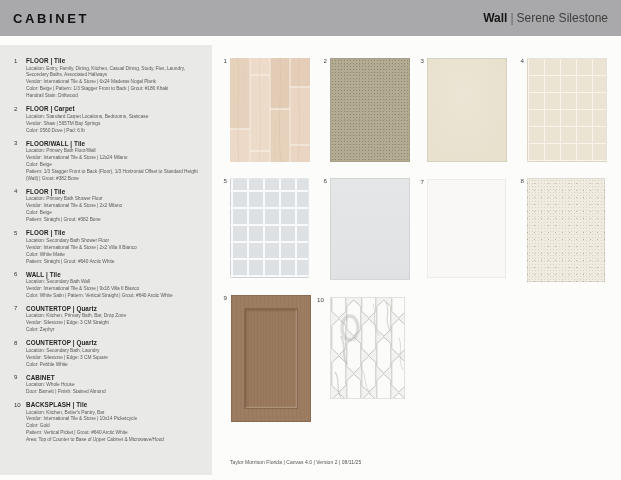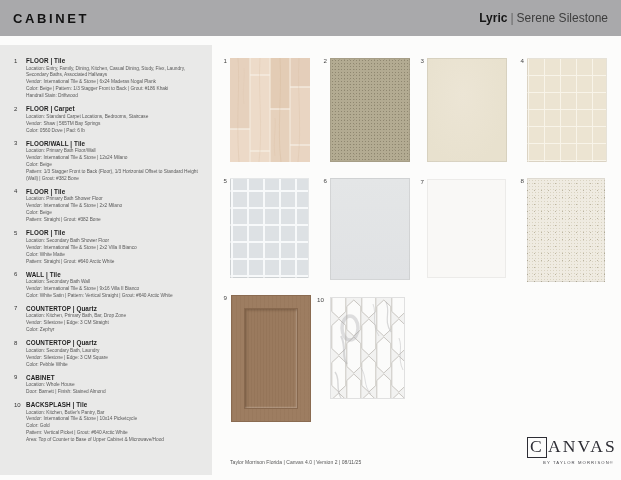--- a/index.html
+++ b/index.html
@@ -179,21 +179,21 @@
   }
 </style>
 </head>
 <body>
 
 <div class="page">
 
   <div class="header">
     <div class="brand">CABINET</div>
     <div class="collection">
-      <span class="cname">Lyric</span><span class="divider">|</span><span>Serene Silestone</span>
+      <span class="cname">Wall</span><span class="divider">|</span><span>Serene Silestone</span>
     </div>
   </div>
 
   <div class="left-panel">
 
     <div class="mat-item">
       <div class="mat-num">1</div>
       <div class="mat-body">
         <div class="mat-title">FLOOR | Tile</div>
         <div class="mat-line">Location: Entry, Family, Dining, Kitchen, Casual Dining, Study, Flex, Laundry, Secondary Baths, Associated Hallways</div>
@@ -386,18 +386,14 @@
       <path d="M55,4 C60,14 52,22 60,34" stroke="#b5b5b8" stroke-width="1.2" fill="none" opacity="0.5"></path>
       <path d="M68,40 C72,50 66,60 72,72" stroke="#b5b5b8" stroke-width="1" fill="none" opacity="0.45"></path>
       <path d="M30,70 C36,78 32,88 40,96" stroke="#b0b0b3" stroke-width="1" fill="none" opacity="0.4"></path>
       <path d="M42,6 C46,16 40,26 48,38" stroke="#c0c0c2" stroke-width="1" fill="none" opacity="0.5"></path>
       <path d="M4,74 C10,82 4,90 10,100" stroke="#adadb0" stroke-width="1.4" fill="none" opacity="0.45"></path>
     </svg>
   </div>
 
   <div class="footer-note">Taylor Morrison Florida | Canvas 4.0 | Version 2 | 08/11/25</div>
 
-  <div class="canvas-logo">
-    <div class="canvas-word"><span class="canvas-c">C</span><span>ANVAS</span></div>
-    <div class="canvas-sub">BY TAYLOR MORRISON®</div>
-  </div>
 
 </div>
 
 </body></html>

